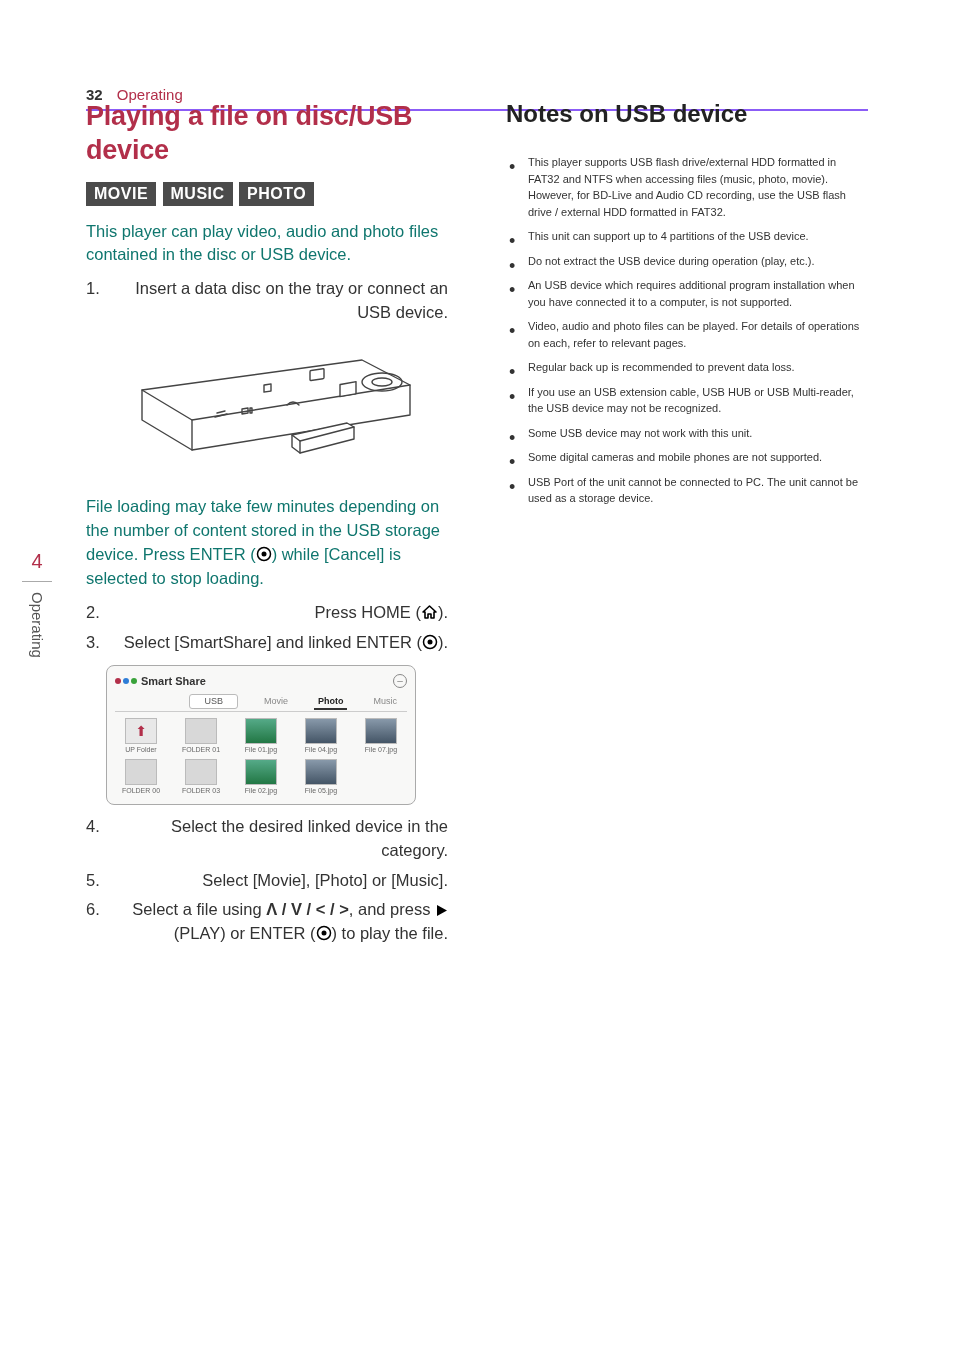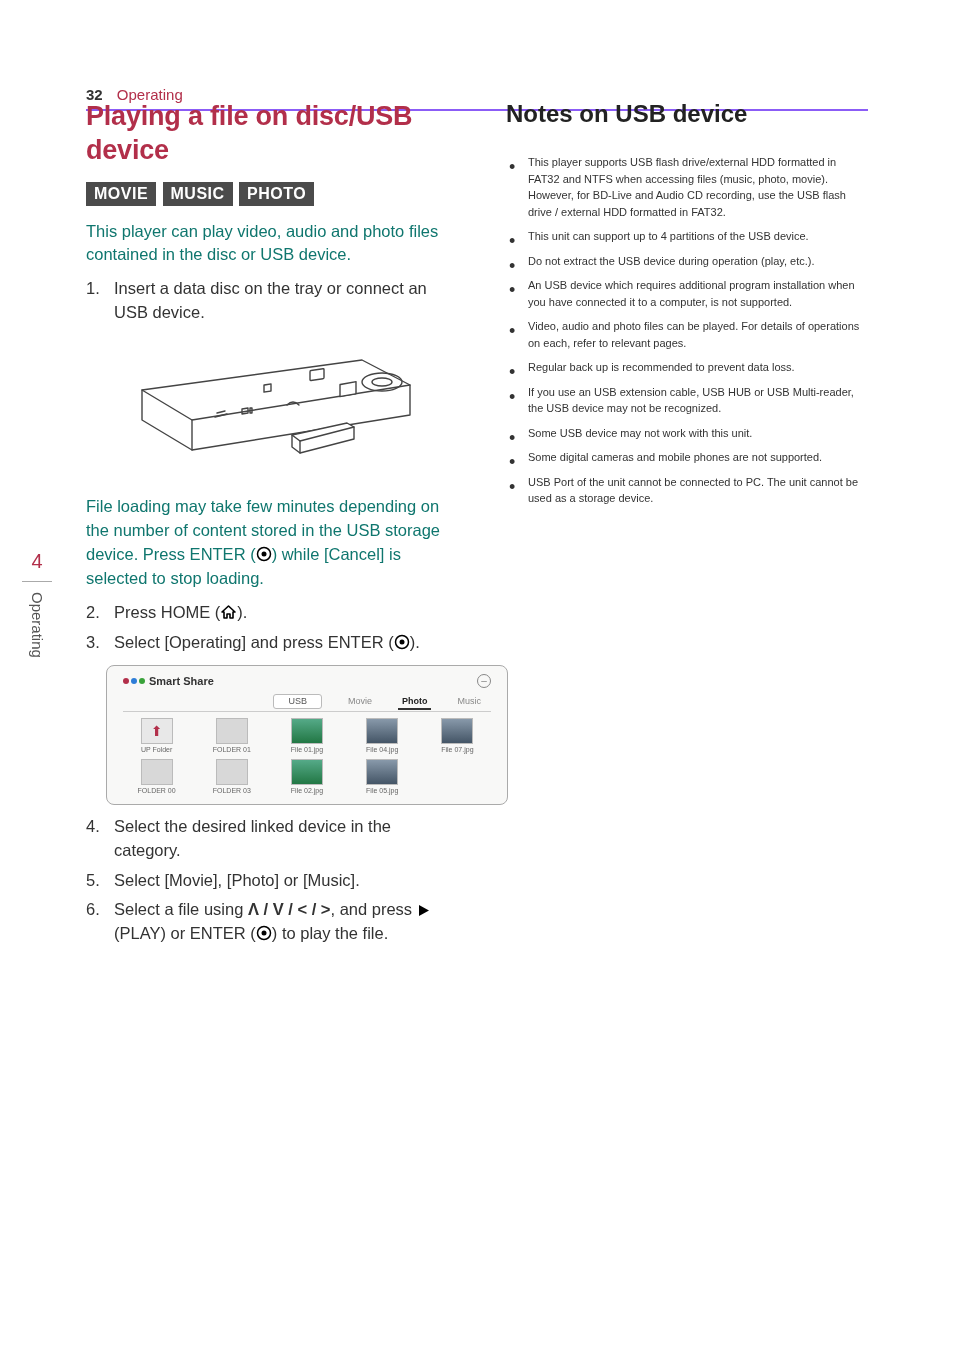--- a/index.html
+++ b/index.html
@@ -71,21 +71,21 @@
     display: inline-block;
     background: #4b4b4b;
     color: #fff;
     font-size: 16px;
     font-weight: 700;
     padding: 3px 8px;
     margin-right: 2px;
     letter-spacing: 0.5px;
   }
   p { font-size: 16.5px; line-height: 1.45; color: #0f766e; margin-bottom: 10px; }
-  ol { list-style: none; counter-reset: step; margin-bottom: 10px; }
+  ol { list-style: none; counter-reset: step; margin-bottom: 10px; text-align: right; }
   ol > li {
     counter-increment: step;
     font-size: 16.5px;
     line-height: 1.45;
     padding-left: 28px;
     position: relative;
     margin-bottom: 6px;
   }
   ol > li::before {
     content: counter(step) ".";
@@ -124,25 +124,25 @@
   .illus-wrap { text-align: center; margin: 8px 0 16px; }
   .illus {
     display: inline-block;
     width: 290px;
     height: 140px;
     position: relative;
   }
 
   
   .ss {
-    width: 402px;
+    width: 310px;
     border: 1px solid #aaa;
     border-radius: 8px;
     background: #f8f8f7;
-    padding: 8px 16px 10px;
+    padding: 8px 8px 10px;
     margin: 8px 0 10px 20px;
     color: #555;
     font-size: 9px;
   }
   .ss-head { display: flex; align-items: center; justify-content: space-between; margin-bottom: 4px;}
   .ss-title { font-weight: 700; font-size: 11px; color: #333; display:flex; align-items:center; gap:4px;}
   .ss-dots { display:inline-flex; gap:2px;}
   .ss-dots span{ width:6px;height:6px;border-radius:50%; }
   .ss-dots span:nth-child(1){background:#b22f4a;}
   .ss-dots span:nth-child(2){background:#2e7dd7;}
@@ -223,21 +223,21 @@
         </svg><span>) while [Cancel] is selected to stop loading.</span>
     </p>
 
     <ol start="2" style="counter-reset: step 1;">
       <li>
         <span>Press HOME (</span><svg class="glyph" width="17" height="16" viewBox="0 0 17 16">
             <path d="M8.5 2 L15 8 L13 8 L13 14 L10 14 L10 10 L7 10 L7 14 L4 14 L4 8 L2 8 Z" fill="none" stroke="#000" stroke-width="1.6" stroke-linejoin="round"></path>
           </svg><span>).</span>
       </li>
       <li>
-        <span>Select [Operating] and press ENTER (</span><svg class="glyph" width="16" height="16" viewBox="0 0 16 16">
+        <span>Select [SmartShare] and linked ENTER (</span><svg class="glyph" width="16" height="16" viewBox="0 0 16 16">
             <circle cx="8" cy="8" r="6.5" fill="none" stroke="#000" stroke-width="1.5"></circle>
             <circle cx="8" cy="8" r="2.5" fill="#000"></circle>
           </svg><span>).</span>
       </li>
     </ol>
 
     <div class="ss">
       <div class="ss-head">
         <div class="ss-title">
           <span class="ss-dots">

